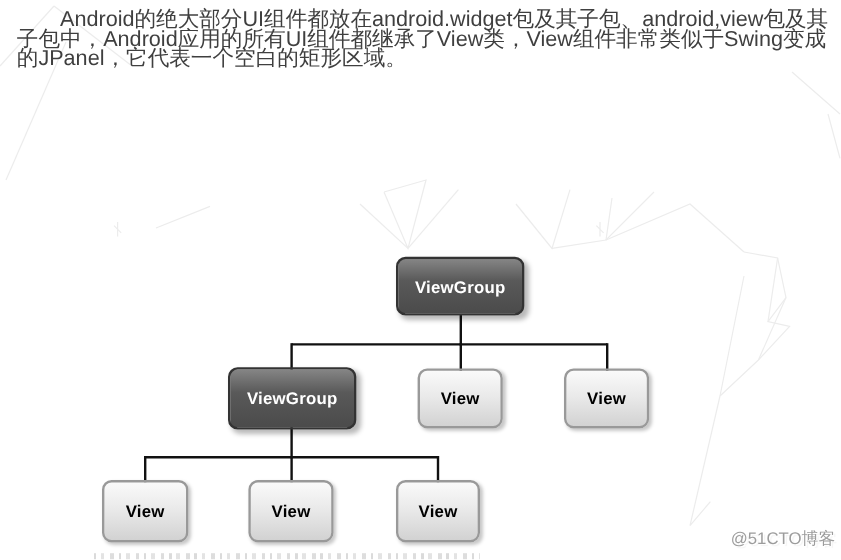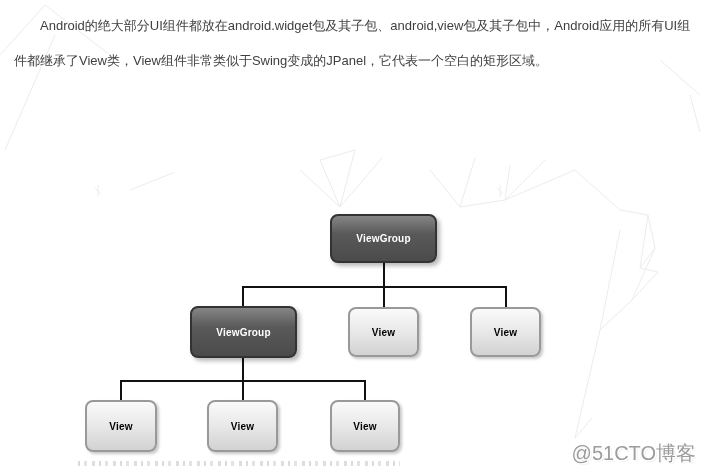--- a/index.html
+++ b/index.html
@@ -7,29 +7,29 @@
     width:701px;height:467px;
     background:#ffffff;
     font-family:"Liberation Sans","DejaVu Sans",sans-serif;
     position:relative;overflow:hidden;
   }
   
   #mesh{position:absolute;left:0;top:0;z-index:0;pointer-events:none;}
   
   .text-block{
     position:absolute;left:14px;top:8px;width:677px;
-    font-size:13px;line-height:35px;color:#3f3f3f;z-index:2;
+    font-size:18px;line-height:16px;color:#3f3f3f;z-index:2;
   }
   .text-block p{margin:0 0 10px 0;text-indent:2em;}
   
   #connectors{position:absolute;left:0;top:0;z-index:1;pointer-events:none;}
   .node{
     position:absolute;z-index:3;box-sizing:border-box;
     display:flex;align-items:center;justify-content:center;
-    border-radius:8px;font-weight:bold;font-size:10px;
+    border-radius:8px;font-weight:bold;font-size:14px;
     letter-spacing:.2px;
   }
   .node.dark{
     background:linear-gradient(180deg,#858585 0%,#595959 40%,#4b4b4b 100%);
     border:2px solid #333333;color:#ffffff;
     box-shadow:3px 3px 4px rgba(0,0,0,.28);
   }
   .node.light{
     background:linear-gradient(180deg,#fafafa 0%,#e8e8e8 50%,#d2d2d2 100%);
     border:2px solid #999999;color:#000000;
@@ -48,21 +48,21 @@
     position:absolute;left:78px;top:461px;width:322px;height:5px;z-index:2;
     background:repeating-linear-gradient(90deg,
       #bdbdbd 0 2px,transparent 2px 6px,
       #cdcdcd 6px 9px,transparent 9px 14px,
       #c2c2c2 14px 17px,transparent 17px 21px);
     opacity:.55;
   }
   
   .watermark{
     position:absolute;right:5px;top:440px;z-index:2;
-    font-size:20px;color:#9c9c9c;
+    font-size:14px;color:#9c9c9c;
     text-shadow:1px 1px 0 #ffffff,2px 2px 1px #f2f2f2;
   }
 </style>
 </head>
 <body>
 
 <svg id="mesh" width="701" height="467">
   <g stroke="#ececec" stroke-width="1" fill="none">
     <path d="M0,55 L45,5"></path>
     <path d="M5,150 L55,35"></path>

